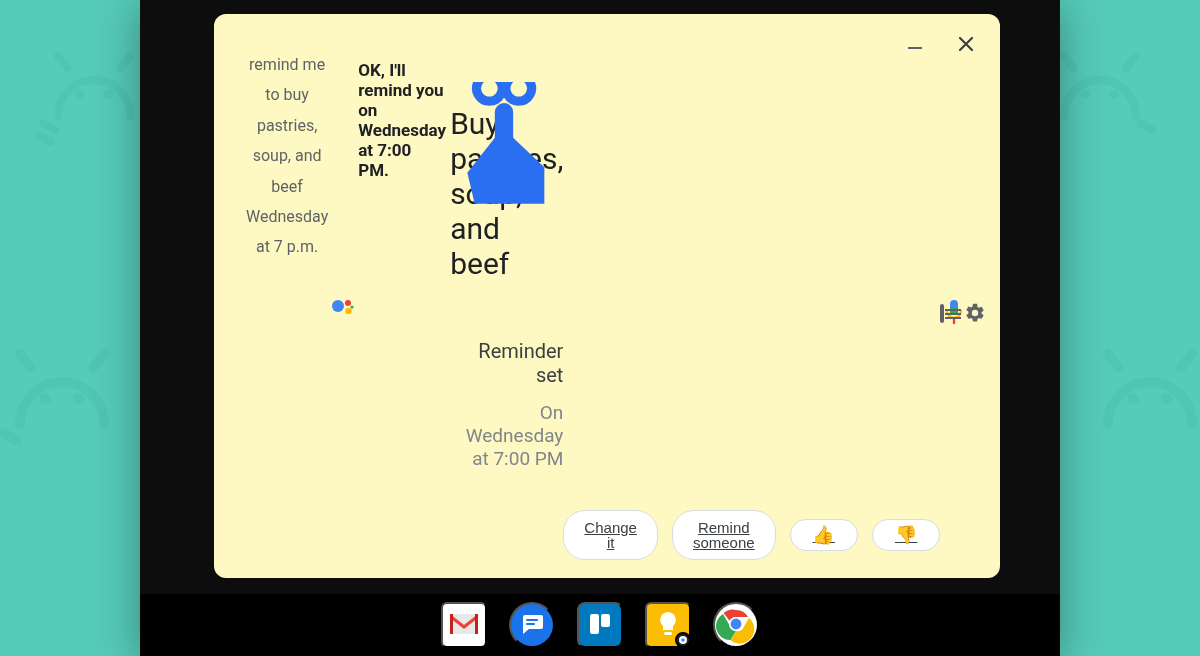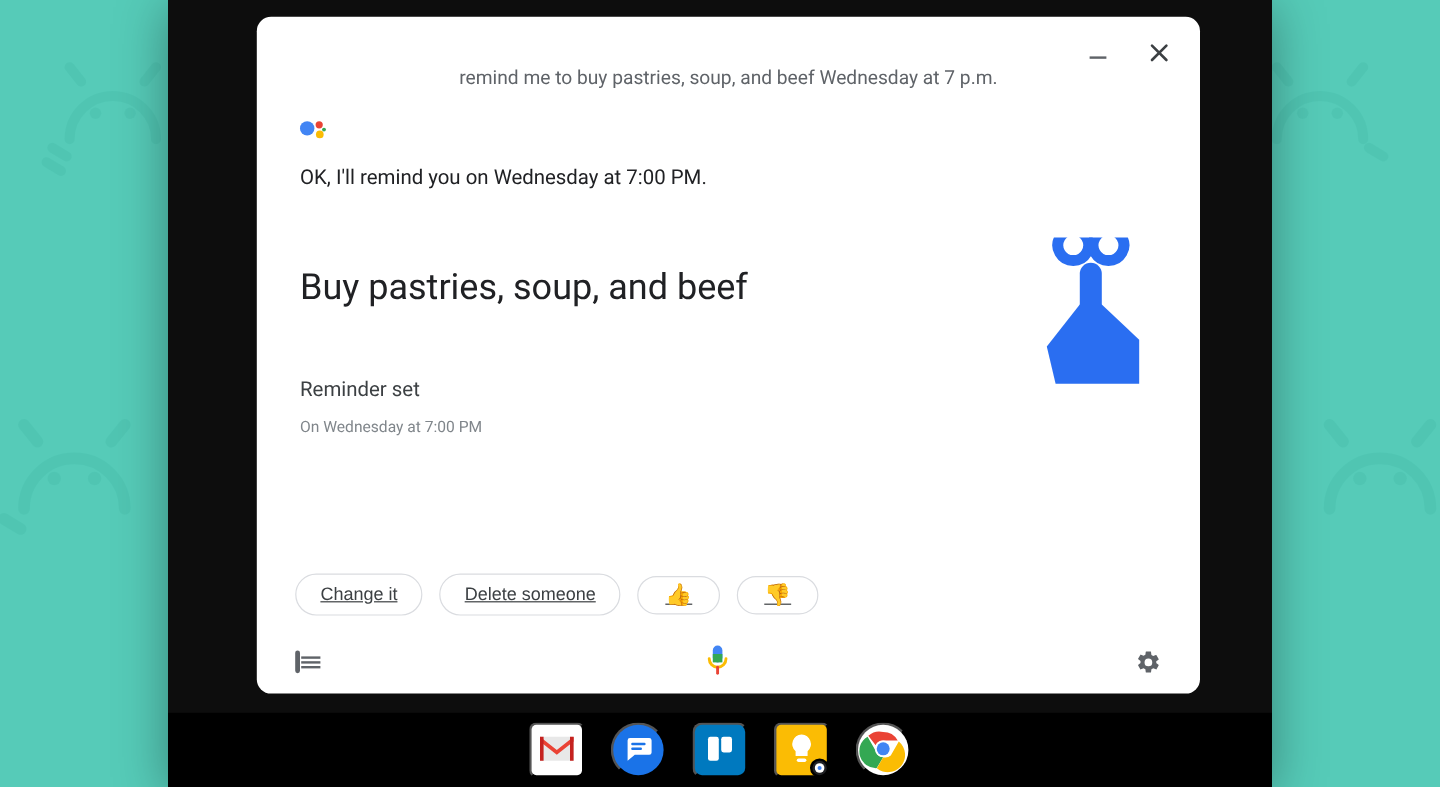--- a/index.html
+++ b/index.html
@@ -23,25 +23,25 @@
     width: 920px; height: 656px;
     background: #0d0d0d;
     box-shadow: 0 6px 40px rgba(0,0,0,.35);
   }
 
   
   .card {
     position: absolute;
     left: 74px; top: 14px;
     width: 786px; height: 564px;
-    background: #ffffff;
+    background: #fef9c3;
     border-radius: 12px;
     padding: 28px 32px 12px 32px;
     display: flex;
-    flex-direction: column;
+    flex-direction: row;
   }
   .card-controls {
     position: absolute;
     top: 18px; right: 22px;
     display: flex; gap: 28px;
     align-items: center;
   }
   .min-icon { width: 14px; height: 0; border-bottom: 2.5px solid #5f6368; display:block; transform: translateY(4px);}
   .close-icon svg { display:block; }
   .ctrl-btn { background:none; border:none; cursor:pointer; padding:4px; }
@@ -55,44 +55,46 @@
     margin: 8px auto 10px auto;
   }
   .logo-row {
     display:flex; align-items:center; gap:10px; margin-top:6px;
     padding-left:2px;
   }
   .assistant-logo svg { display:block; }
   .assistant-reply {
     font-size: 17px;
     color: #202124;
-    font-weight: 400;
+    font-weight: 700;
     margin-top: 18px;
     padding-left: 4px;
   }
 
   .reminder-block {
     margin-top: 64px;
     padding-left: 4px;
     position: relative;
   }
   .reminder-title {
     font-size: 30px;
     color: #202124;
     font-weight: 400;
   }
   .status-label {
-    font-size: 17px;
+    font-size: 20px;
     color: #3c4043;
     margin-top: 58px;
+    text-align: right;
   }
   .status-detail {
-    font-size: 13px;
+    font-size: 19px;
     color: #80868b;
     margin-top: 14px;
+    text-align: right;
   }
   .string-finger {
     position: absolute;
     right: 4px; top: -24px;
     width: 110px; height: 130px;
   }
   .string-finger svg { width:100%; height:100%; }
 
   .chips {
     margin-top: auto;
@@ -252,21 +254,21 @@
             <rect x="50" y="22" width="20" height="60" rx="10"></rect>
 
             <path d="M20 98 L50 60 L70 60 L104 92 L104 132 L28 132 Z"></path>
           </g>
         </svg>
       </div>
     </div>
 
     <div class="chips">
       <button class="chip">Change it</button>
-      <button class="chip">Delete someone</button>
+      <button class="chip">Remind someone</button>
       <button class="chip emoji">👍</button>
       <button class="chip emoji">👎</button>
     </div>
 
     <div class="bottom-bar">
       <button class="kbd-btn">
         <span class="kbd-icon"></span>
       </button>
       <button class="mic-btn">
         <span>

